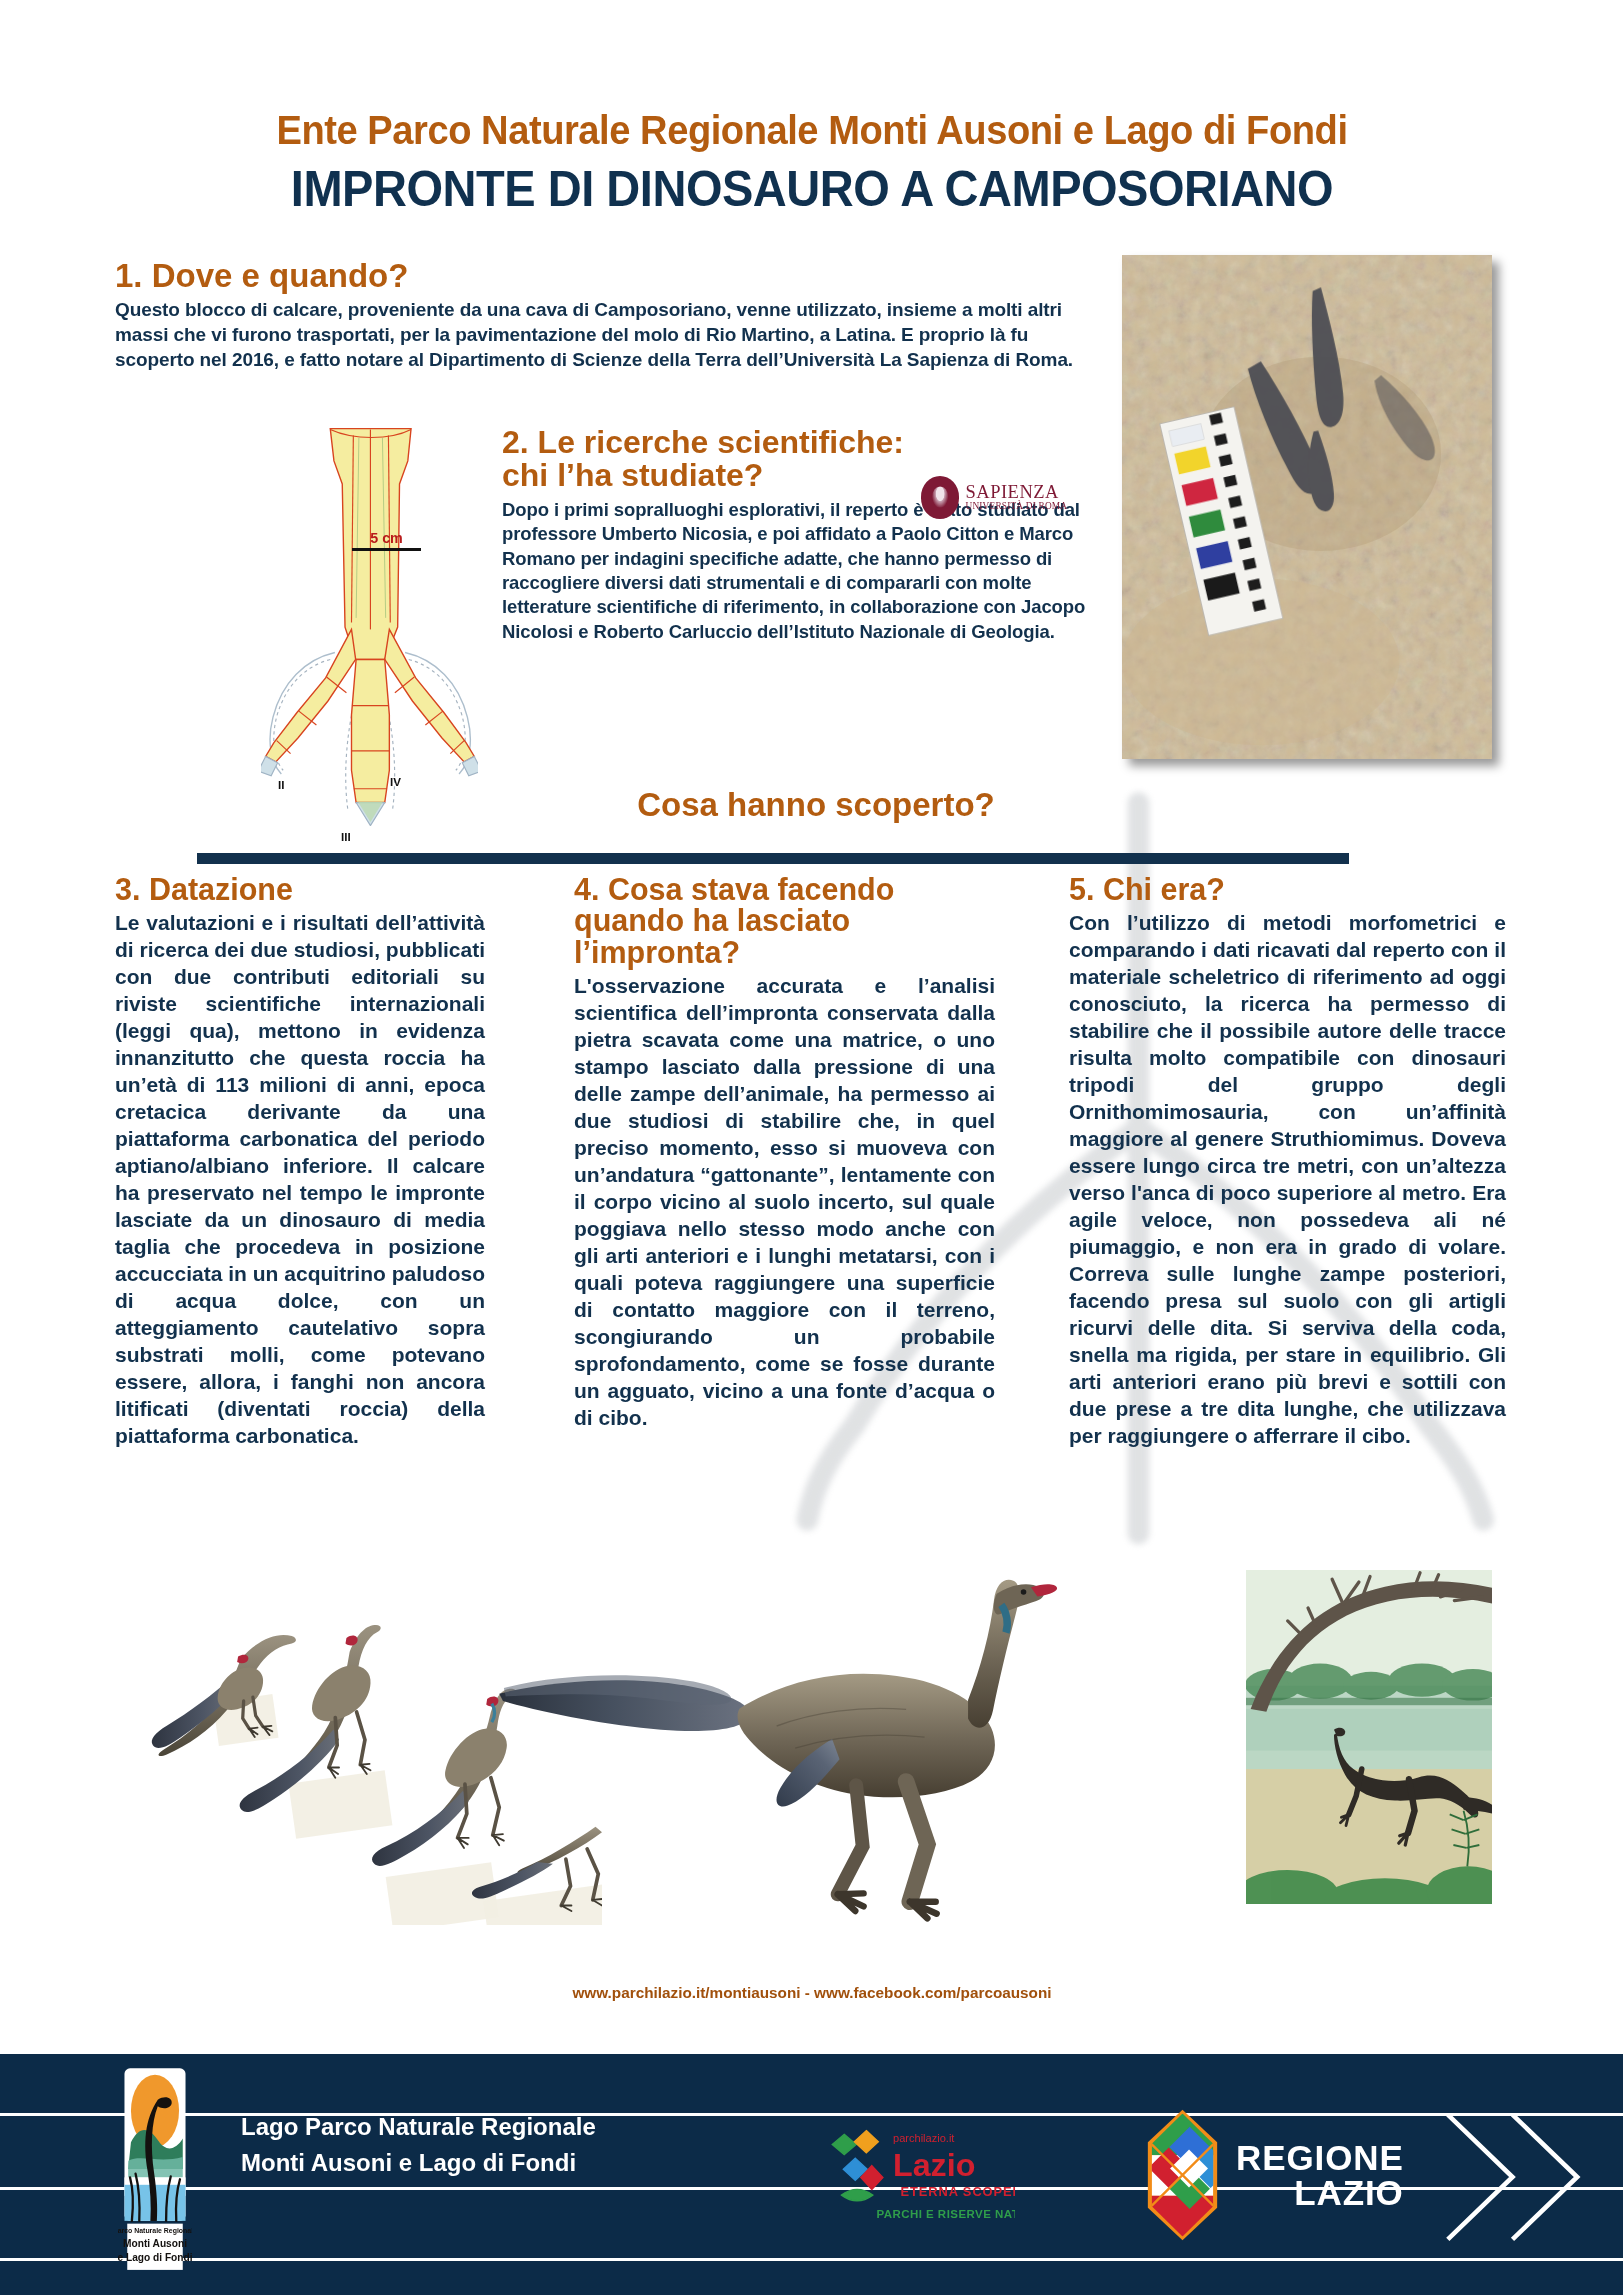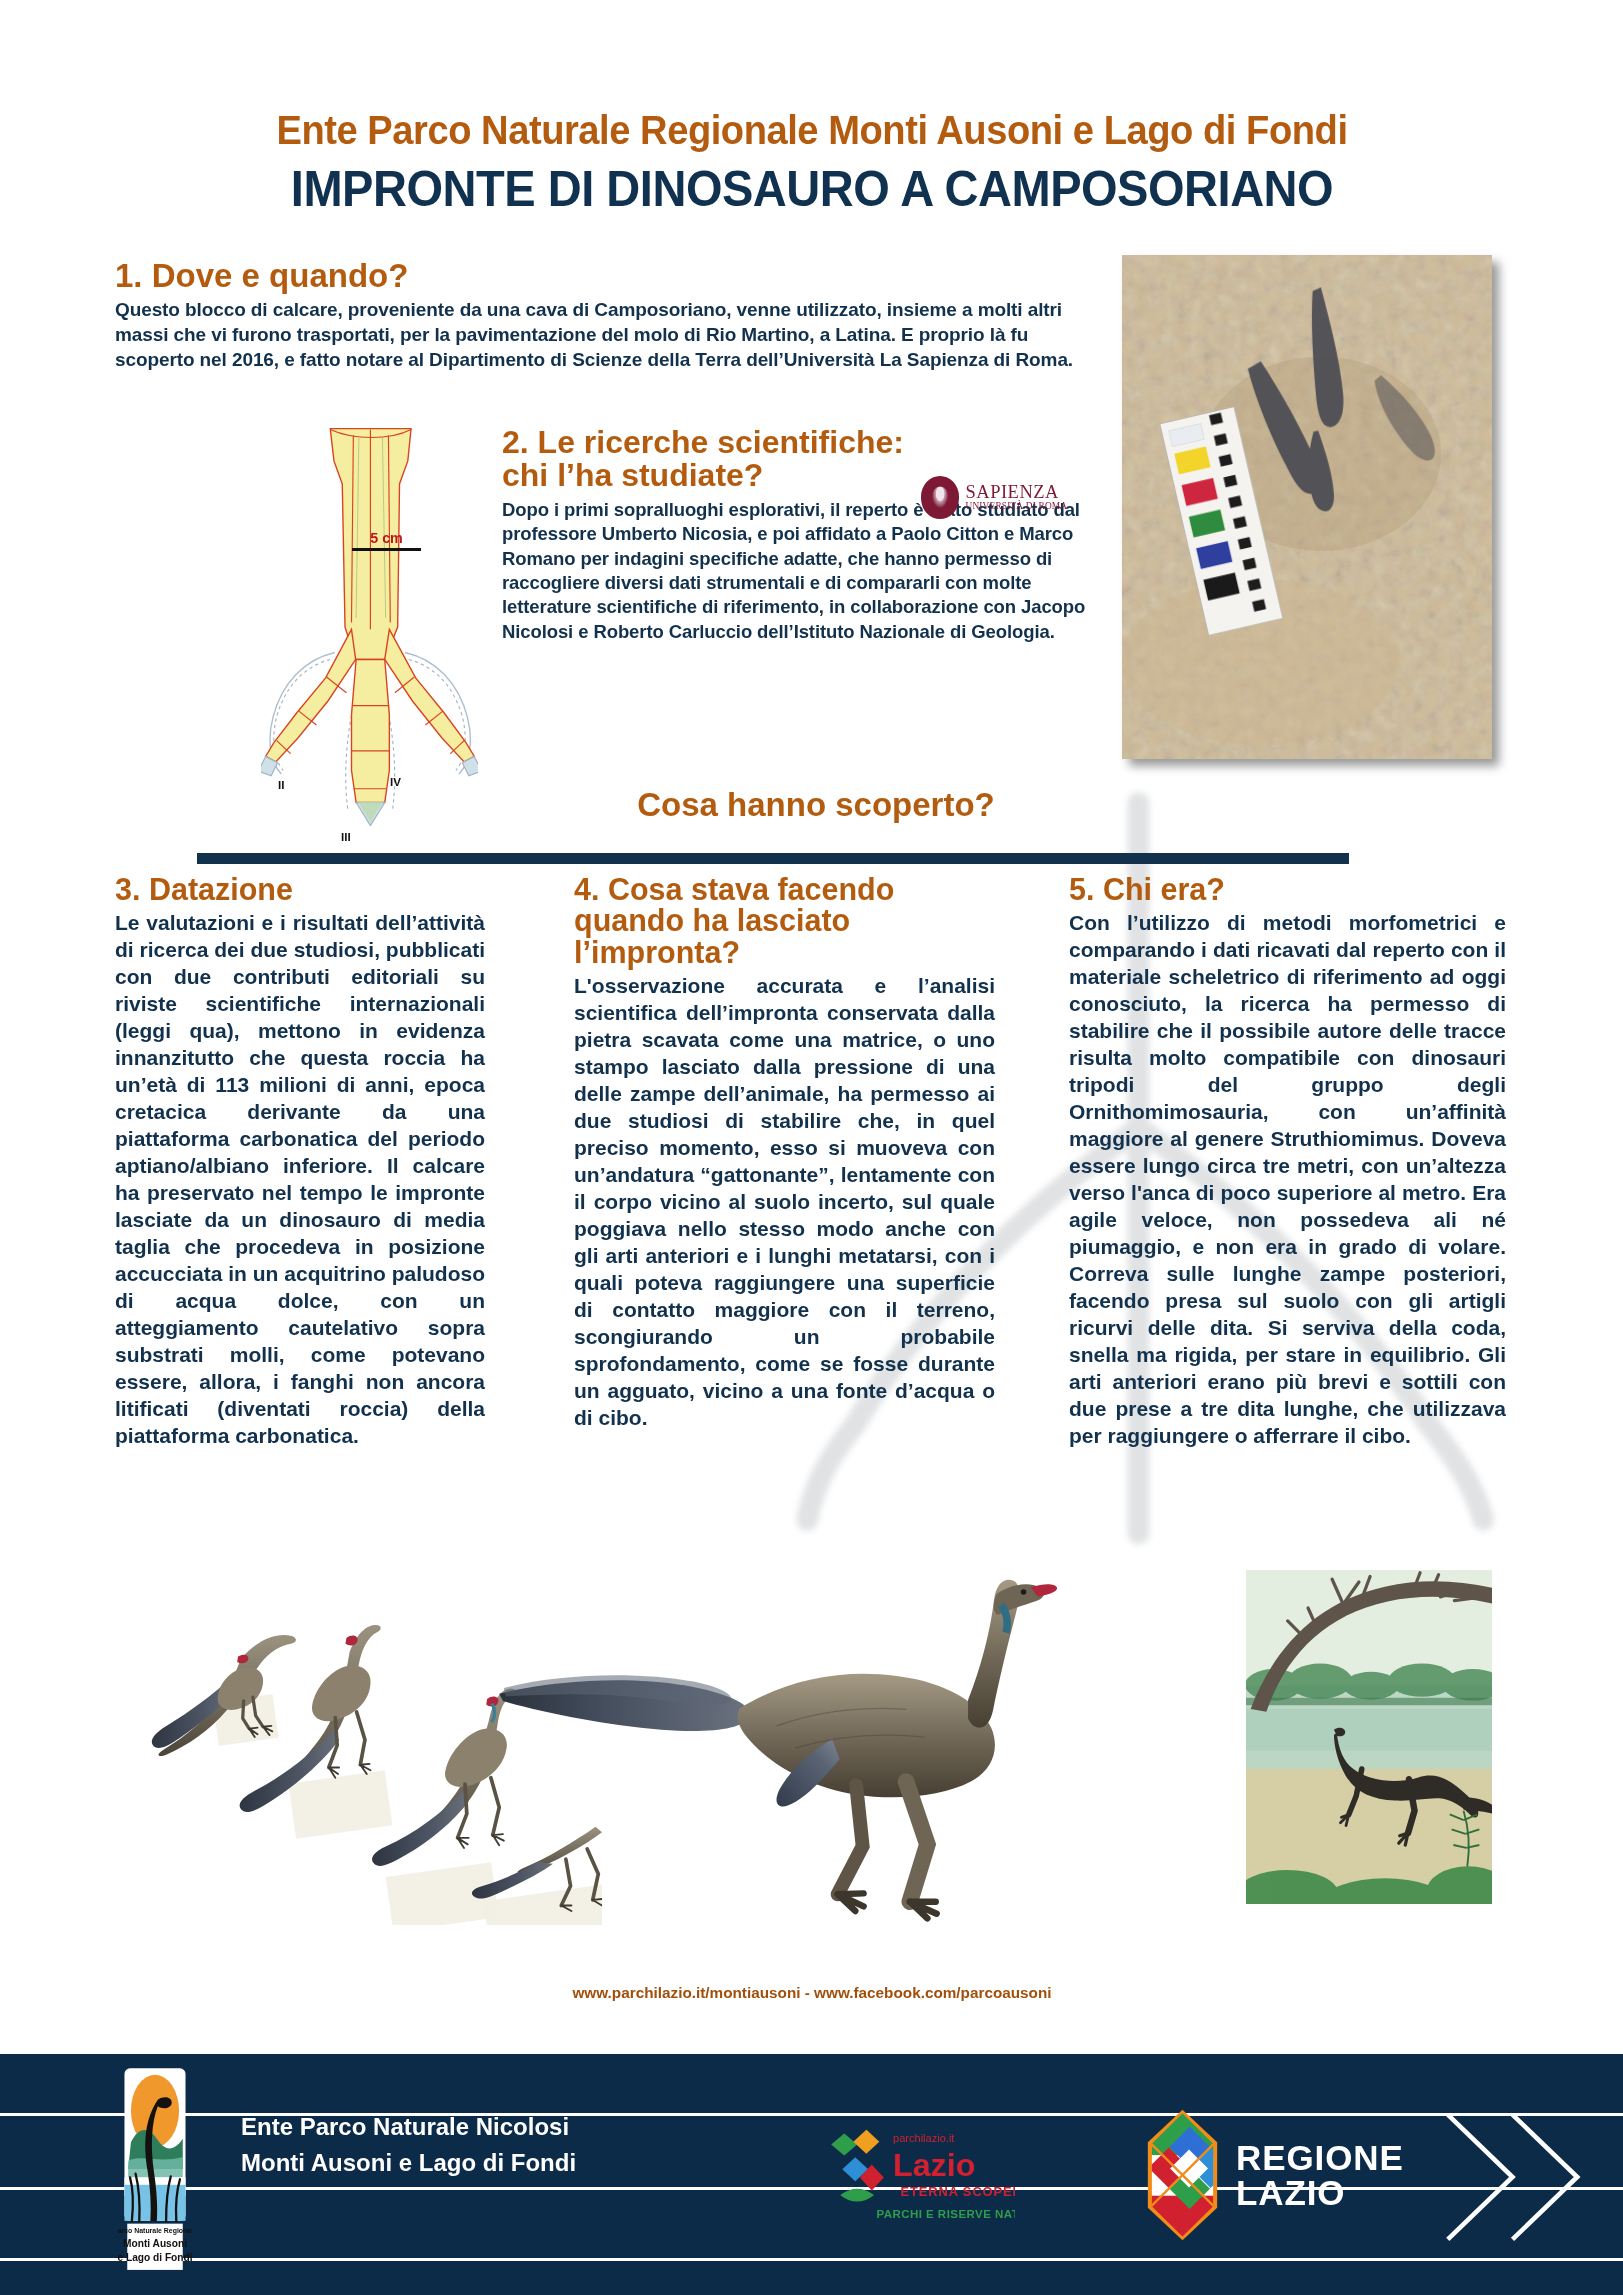--- a/index.html
+++ b/index.html
@@ -124,21 +124,21 @@
   
   .footer {
     position:absolute; left:0; top:2054px; width:1624px; height:241px;
     background:#0c2b48;
   }
   .f-stripe { position:absolute; left:0; width:1624px; height:3.2px; background:#ffffff; }
   .f-logo-park { position:absolute; left:118px; top:14px; width:74px; height:204px; }
   .f-park-txt { position:absolute; left:241px; top:55px; color:#fff; }
   .f-park-txt div { font-size:24px; font-weight:bold; line-height:1.52; }
   .f-lazio { position:absolute; left:830px; top:72px; width:185px; height:99px; }
-  .f-regione { position:absolute; left:1143px; top:56px; height:130px; display:flex; align-items:center; gap:14px;}
+  .f-regione { position:absolute; left:1143px; top:56px; height:130px; display:flex; align-items:center; gap:14px;text-align:right;}
   .reg-txt { color:#fff; line-height:1.0; }
   .reg-txt div { font-size:35px; font-weight:bold; letter-spacing:0.9px; }
   .chev { position:absolute; left:1443px; top:56px; width:139px; height:134px; }
 </style>
 </head>
 <body>
 
 <div class="poster">
 
   <div class="ghost" style="left:722px; top:722px; width:833px; height:879px;">
@@ -510,21 +510,21 @@
           <path d="M126 330 C124 290 128 260 134 240"></path>
         </g>
         <rect x="20" y="336" width="120" height="100" fill="#ffffff"></rect>
         <text x="80" y="356" font-family="Liberation Sans, sans-serif" font-size="15" font-weight="bold" fill="#14110f" text-anchor="middle">Parco Naturale Regionale</text>
         <text x="80" y="386" font-family="Liberation Sans, sans-serif" font-size="22" font-weight="bold" fill="#14110f" text-anchor="middle">Monti Ausoni</text>
         <text x="80" y="416" font-family="Liberation Sans, sans-serif" font-size="22" font-weight="bold" fill="#14110f" text-anchor="middle">e Lago di Fondi</text>
       </svg>
     </div>
 
     <div class="f-park-txt">
-      <div>Ente Parco Naturale Nicolosi</div>
+      <div>Lago Parco Naturale Regionale</div>
       <div>Monti Ausoni e Lago di Fondi</div>
     </div>
 
     <div class="f-lazio">
       <svg viewBox="0 0 400 215" width="185" height="99">
         <g stroke-width="3" fill="none">
           <path d="M30 18 L56 40 L30 62 L4 40 Z" fill="#2f9e4a" stroke="#2f9e4a"></path>
           <path d="M78 10 L104 34 L78 58 L52 34 Z" fill="#f0a01e" stroke="#f0a01e"></path>
           <path d="M54 70 L80 94 L54 118 L28 94 Z" fill="#2e8fd6" stroke="#2e8fd6"></path>
           <path d="M90 86 L114 112 L90 138 L66 112 Z" fill="#d1202f" stroke="#d1202f"></path>

